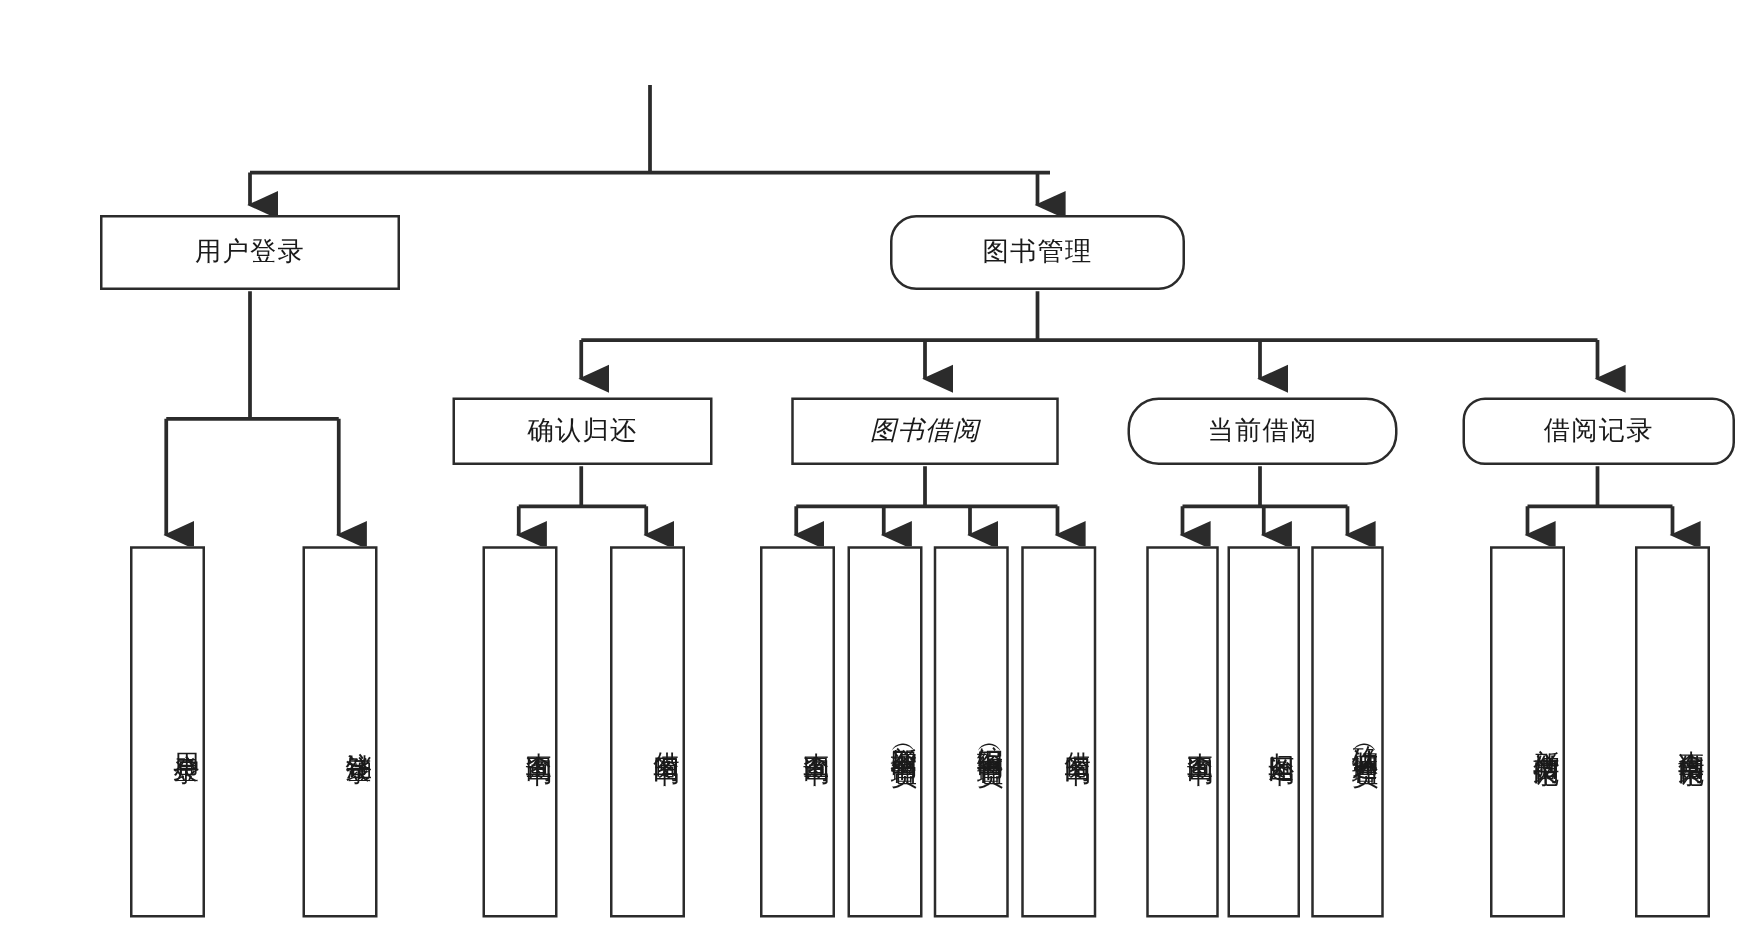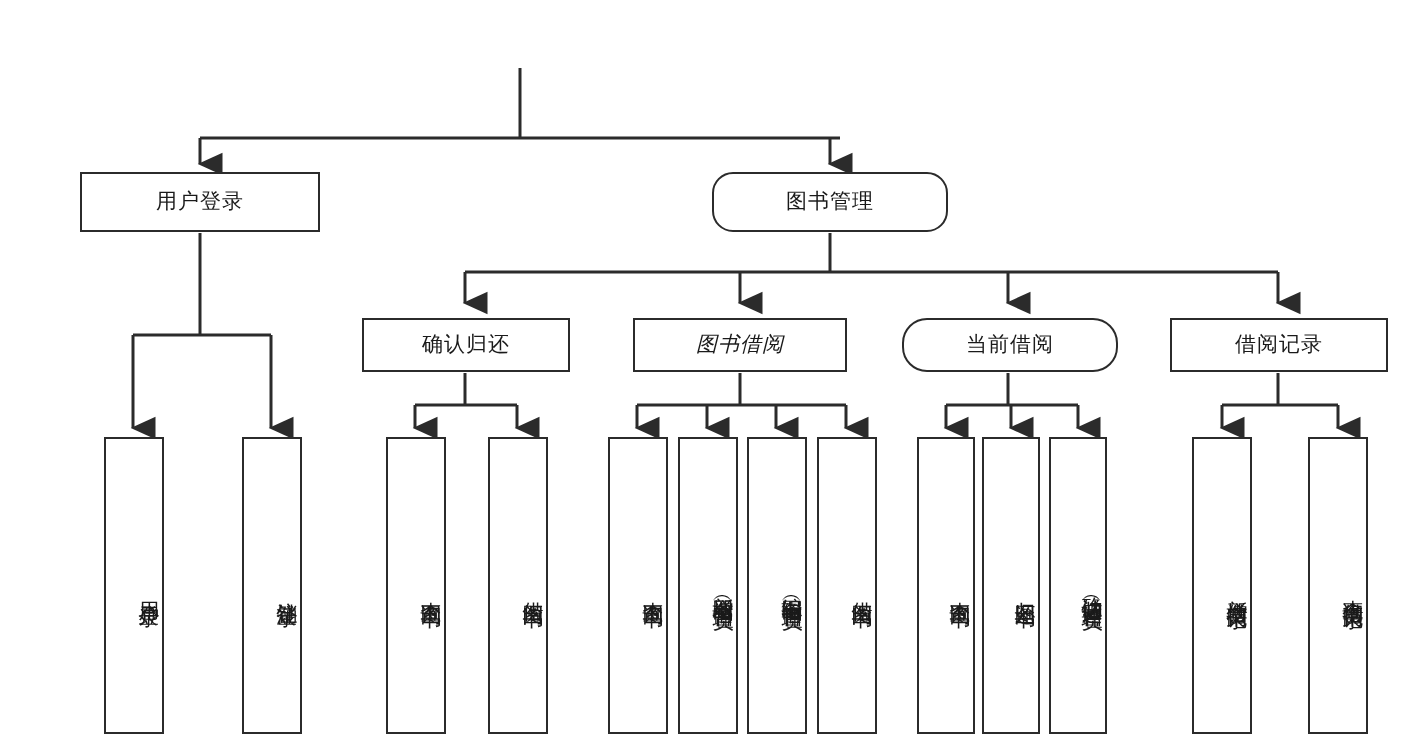--- a/index.html
+++ b/index.html
@@ -137,21 +137,21 @@
 
   <div class="node horizontal" style="left:362px; top:318px; width:208px; height:54px;">
     <span class="label">确认归还</span>
   </div>
   <div class="node horizontal" style="left:633px; top:318px; width:214px; height:54px;font-style:italic;">
     <span class="label">图书借阅</span>
   </div>
   <div class="node horizontal" style="left:902px; top:318px; width:216px; height:54px;border-radius:25px;">
     <span class="label">当前借阅</span>
   </div>
-  <div class="node horizontal" style="left:1170px; top:318px; width:218px; height:54px;">
+  <div class="node horizontal" style="left:1170px; top:318px; width:218px; height:54px;border-radius:18px;">
     <span class="label">借阅记录</span>
   </div>
 
   <div class="node vertical" style="left:104px; top:437px; width:60px; height:297px;">
     <span class="label">用户登录</span>
   </div>
   <div class="node vertical" style="left:242px; top:437px; width:60px; height:297px;">
     <span class="label">注销登录</span>
   </div>
 

